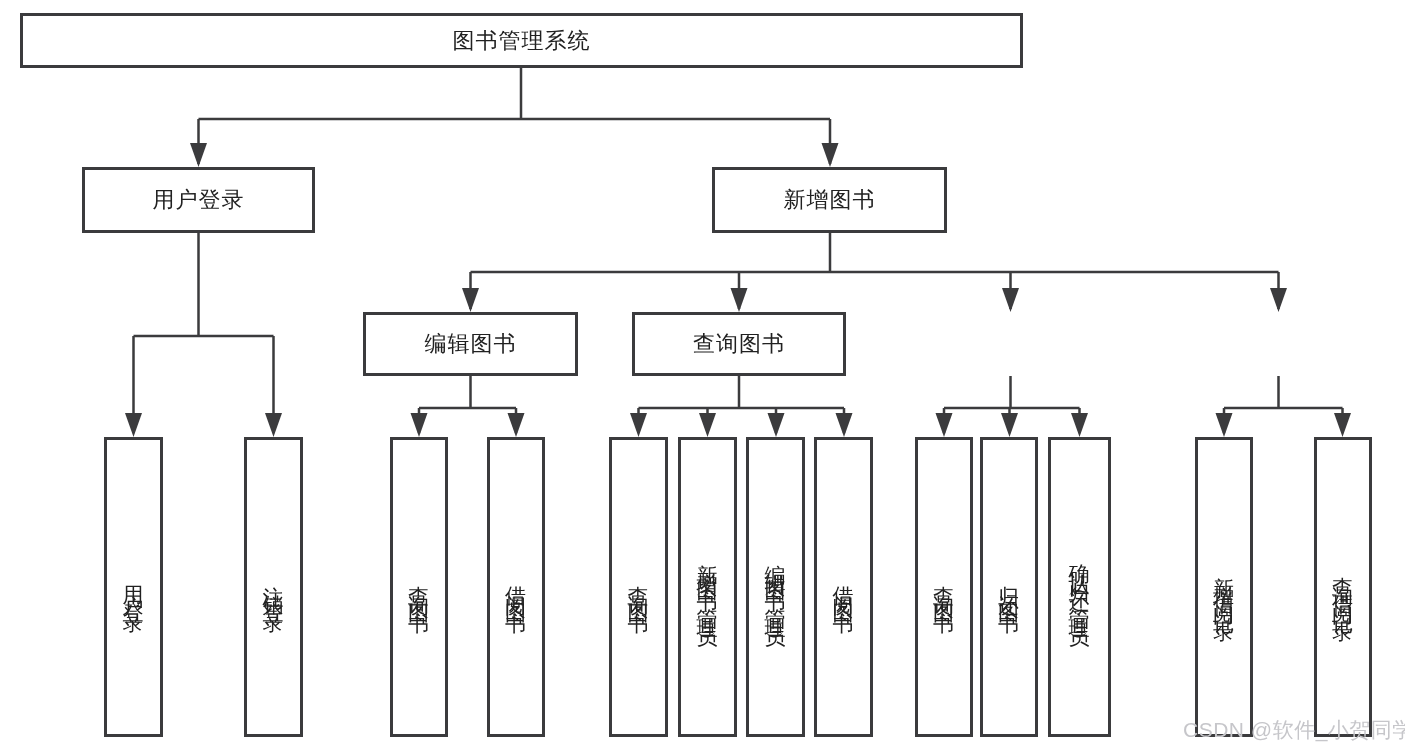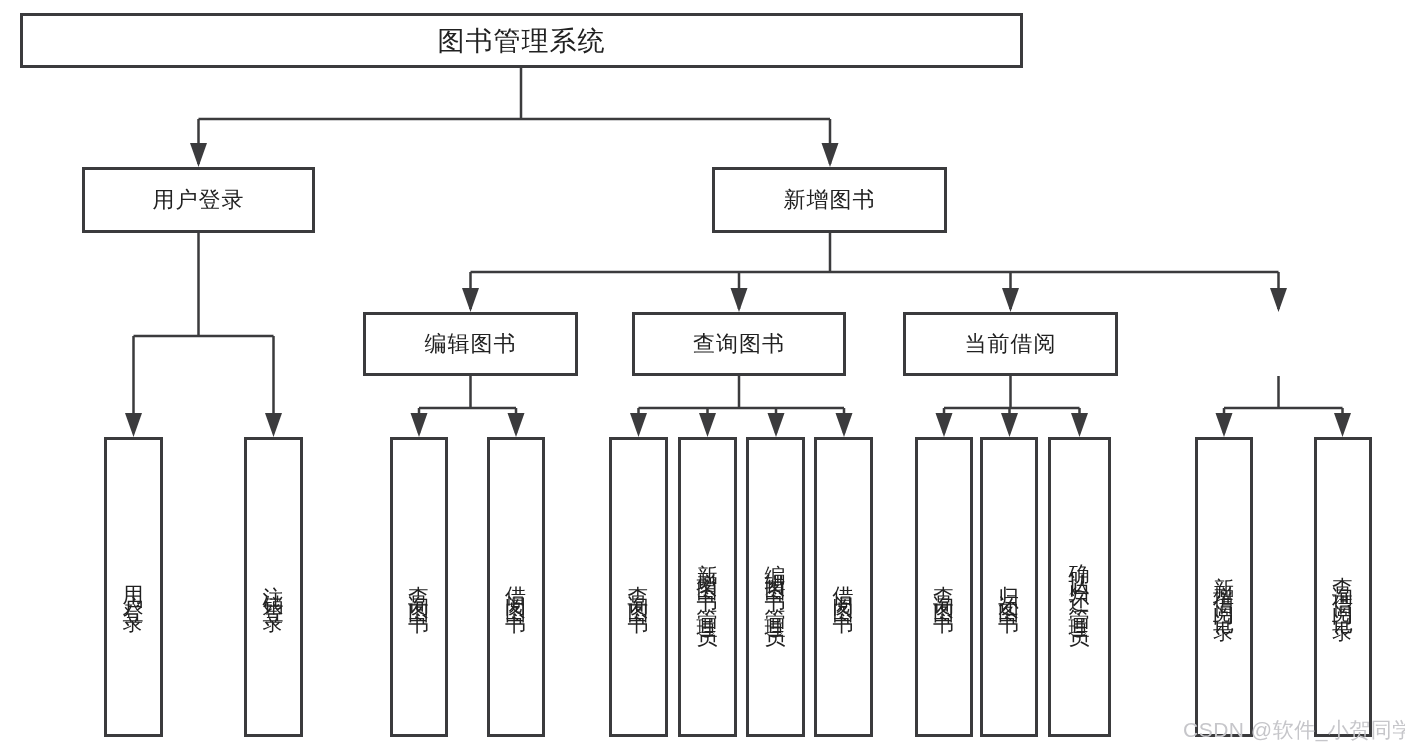--- a/index.html
+++ b/index.html
@@ -19,21 +19,21 @@
     display:flex;
     align-items:center;
     justify-content:center;
     color:#212121;
   }
   .box.h span{
     font-size:22px;
     letter-spacing:1px;
     white-space:nowrap;
   }
-  .box.root span{font-size:27px;}
+  .box.root span{font-size:22px;}
   .box.v span{
     writing-mode:vertical-rl;
     text-orientation:mixed;
     font-size:21px;
     letter-spacing:9px;
     line-height:1;
   }
   .watermark{
     position:absolute;
     left:1183px;
@@ -91,23 +91,20 @@
   <div class="box h" style="left:712px;top:167px;width:235px;height:66px">
     <span>新增图书</span>
   </div>
 
   <div class="box h" style="left:363px;top:312px;width:215px;height:64px">
     <span>编辑图书</span>
   </div>
   <div class="box h" style="left:632px;top:312px;width:214px;height:64px">
     <span>查询图书</span>
   </div>
-  <div class="box h" style="left:903px;top:312px;width:215px;height:64px">
-    <span>当前借阅</span>
-  </div>
 
   <div class="box v" style="left:104px;top:437px;width:59px;height:300px">
     <span>用户登录</span>
   </div>
   <div class="box v" style="left:244px;top:437px;width:59px;height:300px">
     <span>注销登录</span>
   </div>
 
   <div class="box v" style="left:390px;top:437px;width:58px;height:300px">
     <span>查询图书</span>

